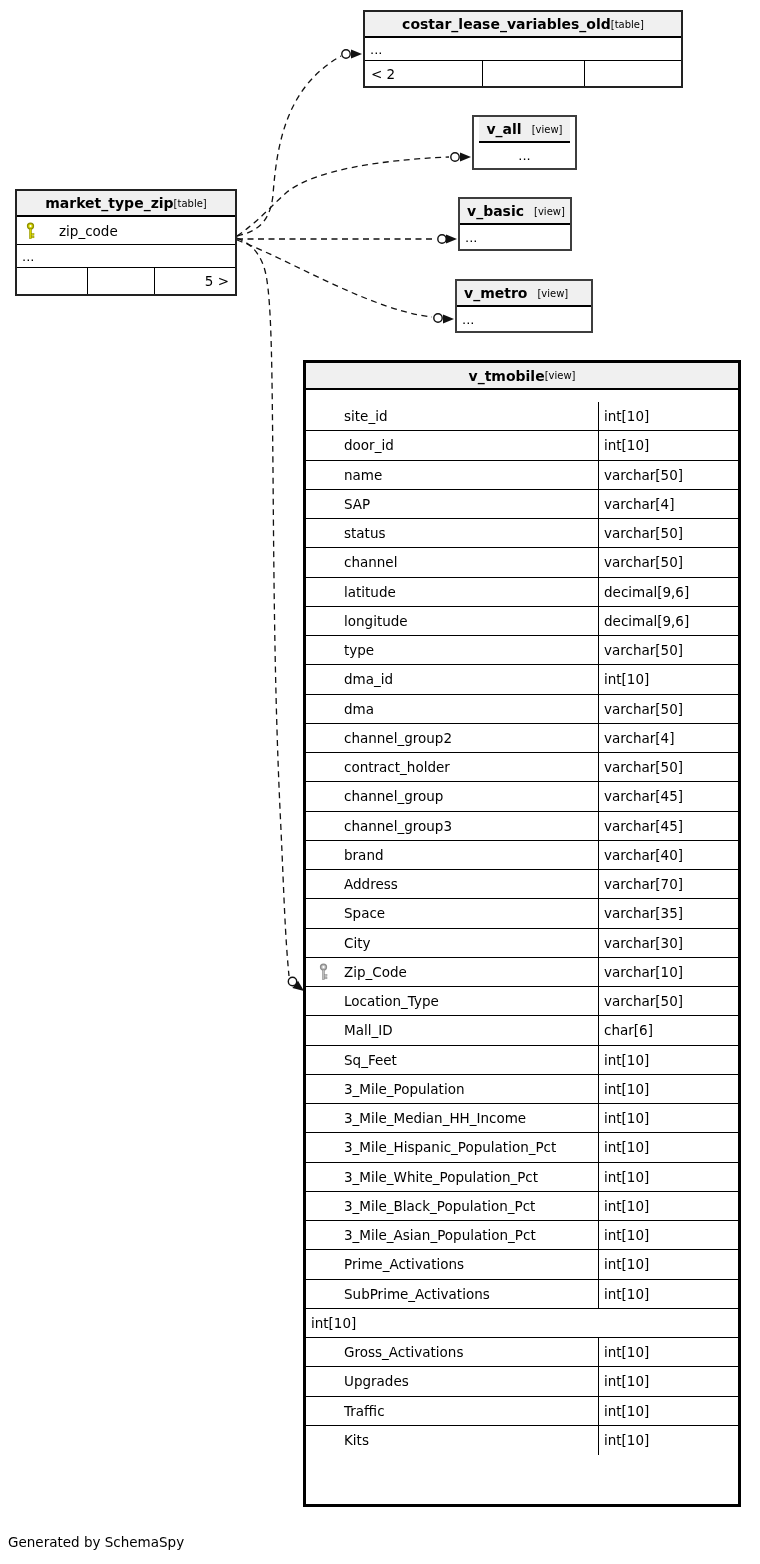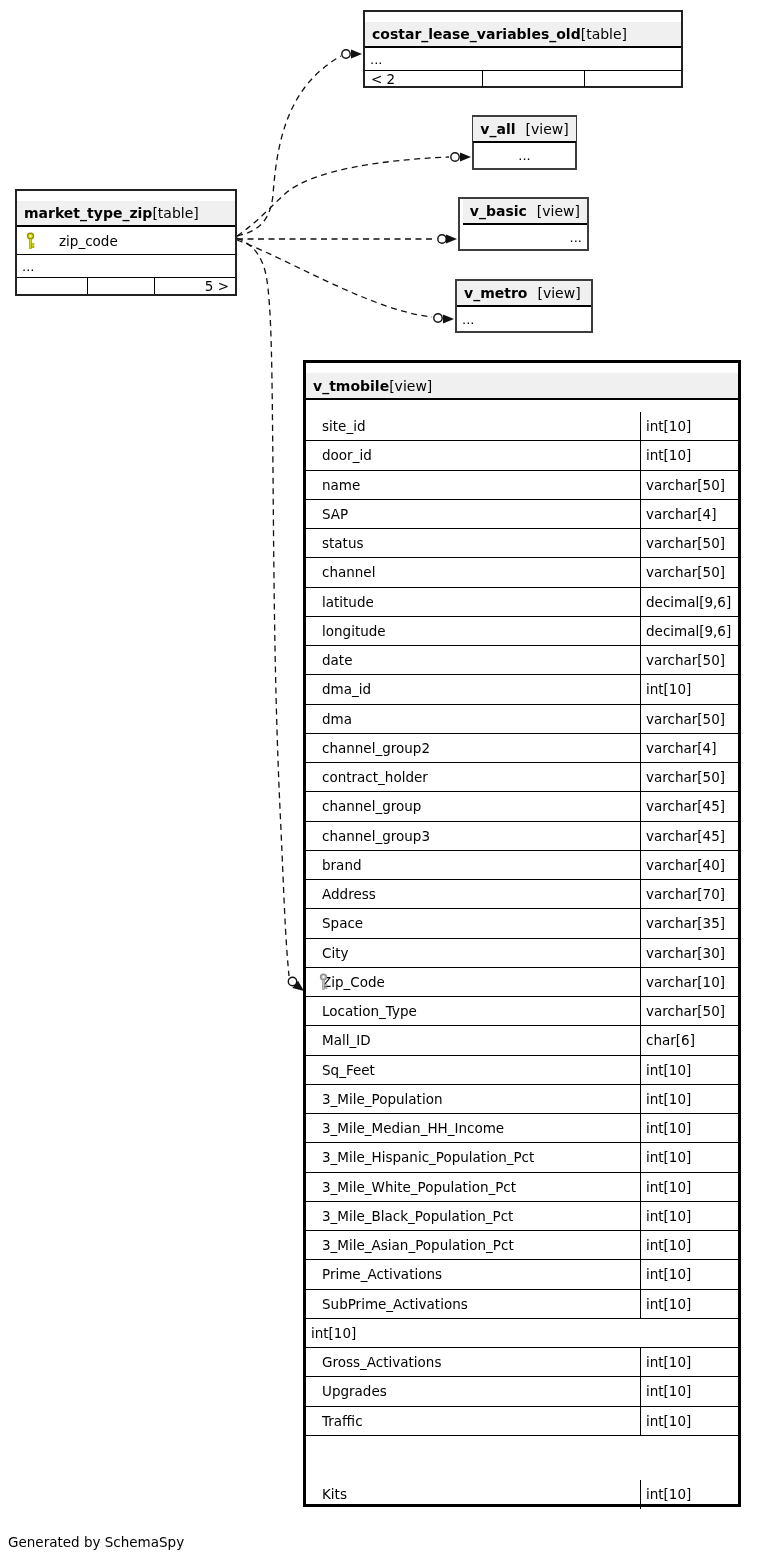--- a/index.html
+++ b/index.html
@@ -11,23 +11,23 @@
   .box{position:absolute;background:#fff;box-sizing:border-box;display:flex;flex-direction:column;}
   .b-table{border:2px solid #222;}
   .b-view{border:2px solid #3d3d3d;}
   .b-main{border:3px solid #000;gap:12px;}
   .hdr{
     background:#f0f0f0;border-bottom:2px solid #000;
     display:flex;align-items:center;padding:0 7px;box-sizing:border-box;
     font-size:14px;flex:0 0 auto;
   }
   .hdr .tname{font-weight:bold;}
-  .hdr.spread{justify-content:flex-start;margin-top:10px;}
+  .hdr.spread{justify-content:center;}
   .hdr.inline .kind{margin-left:10px;}
-  .kind{font-weight:normal;font-size:14px;}
+  .kind{font-weight:normal;font-size:10px;}
   .ellipsis-row{
     font-size:13px;display:flex;align-items:center;padding:0 5px;
     box-sizing:border-box;flex:1 1 auto;
   }
   .sep-b{border-bottom:1px solid #000;}
   .footer-row{display:flex;flex:0 0 auto;box-sizing:border-box;font-size:13.5px;}
   .fcell{box-sizing:border-box;display:flex;align-items:center;padding:0 6px;}
   .fcell+.fcell{border-left:1px solid #000;}
   .fcell.right{justify-content:flex-end;}
   .keyrow{
@@ -35,24 +35,24 @@
     font-size:13.5px;flex:0 0 auto;
   }
   .keyrow .kicon{position:absolute;left:8px;top:50%;transform:translateY(-50%);line-height:0;}
   .keyrow .kname{margin-left:42px;}
   
   #vt-rows{flex:1 1 auto;display:flex;flex-direction:column;}
   .vrow{
     display:flex;height:29.26px;box-sizing:border-box;border-bottom:1px solid #000;
     font-size:13.5px;flex:0 0 auto;
   }
-  .vrow:last-child{border-bottom:none;margin-top:44px;}
+  .vrow:last-child{border-bottom:none;}
   .vrow .cname{
-    position:relative;width:335px;flex:0 0 auto;border-right:1px solid #000;
-    display:flex;align-items:center;box-sizing:border-box;padding-left:16px;
+    position:relative;width:293px;flex:0 0 auto;border-right:1px solid #000;
+    display:flex;align-items:center;box-sizing:border-box;padding-left:38px;
   }
   .vrow .cname .kicon{position:absolute;left:12px;top:50%;transform:translateY(-50%);line-height:0;}
   .vrow .ctype{flex:1 1 auto;display:flex;align-items:center;padding-left:5px;box-sizing:border-box;}
   #relations{position:absolute;left:0;top:0;pointer-events:none;}
   #footer-note{position:absolute;left:8px;top:1534px;font-size:13.5px;text-align:right;}
 </style>
 </head>
 <body>
 
 <div id="canvas">
@@ -95,21 +95,21 @@
   </div>
 
   <div class="box b-view" style="left:472px;top:115px;width:105px;height:55px;align-items:center;">
     <div class="hdr inline" style="height:26px;">
       <span class="tname">v_all</span>
       <span class="kind">[view]</span>
     </div>
     <div class="ellipsis-row">...</div>
   </div>
 
-  <div class="box b-view" style="left:458px;top:197px;width:131px;height:54px;align-items:flex-end;">
+  <div class="box b-view" style="left:458px;top:197px;width:114px;height:54px;">
     <div class="hdr inline" style="height:26px;">
       <span class="tname">v_basic</span>
       <span class="kind">[view]</span>
     </div>
     <div class="ellipsis-row">...</div>
   </div>
 
   <div class="box b-view" style="left:455px;top:279px;width:138px;height:54px;">
     <div class="hdr inline" style="height:26px;">
       <span class="tname">v_metro</span>
@@ -190,21 +190,21 @@
           <div class="ctype">decimal[9,6]</div>
         </div>
         <div class="vrow">
           <div class="cname">
             <span>longitude</span>
           </div>
           <div class="ctype">decimal[9,6]</div>
         </div>
         <div class="vrow">
           <div class="cname">
-            <span>date</span>
+            <span>type</span>
           </div>
           <div class="ctype">varchar[50]</div>
         </div>
         <div class="vrow">
           <div class="cname">
             <span>dma_id</span>
           </div>
           <div class="ctype">int[10]</div>
         </div>
         <div class="vrow">

